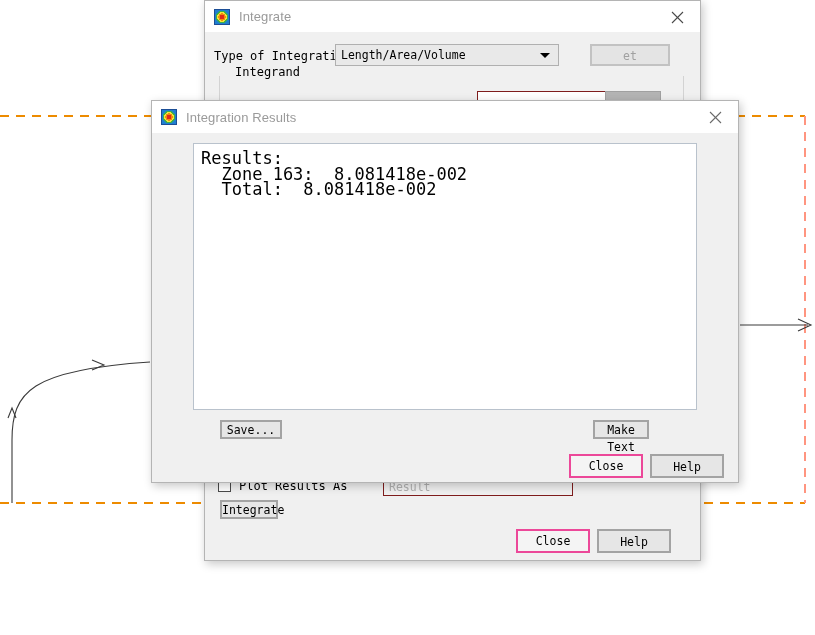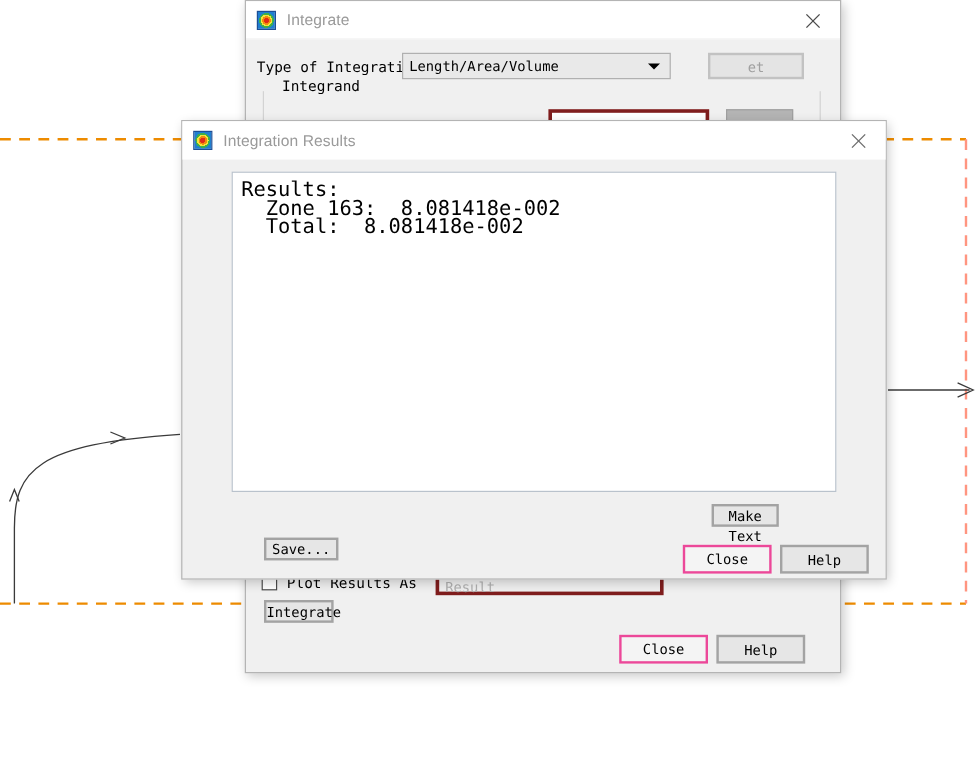--- a/index.html
+++ b/index.html
@@ -74,25 +74,26 @@
     user-select: none;
   }
   .btn.disabled { color: #a0a0a0; background:#e4e4e4; border-color:#c2c2c2;}
   .btn.focused {
     border: 2px solid #ec4899;
     background: #f4f4f4;
     line-height: 19px;
   }
   .field {
     background: #ffffff;
-    border: 3px solid #7f1d1d;
+    border: 1px solid #7f1d1d;
     box-sizing: border-box;
     font-family: "DejaVu Sans Mono", "Liberation Mono", monospace;
     font-size: 11.5px;
     color: #000;
+    margin-left: 20px;
   }
   .field.disabled { background:#f0f0f0; color:#b0b0b0; }
   .label-mono {
     font-family: "DejaVu Sans Mono", "Liberation Mono", monospace;
     font-size: 12px;
     color: #000;
     white-space: nowrap;
   }
 
   
@@ -194,21 +195,21 @@
   }
   #results-textarea .line {
     font-family: "DejaVu Sans Mono", "Liberation Mono", monospace;
     font-size: 17px;
     line-height: 15.5px;
     color: #000;
     white-space: pre;
   }
   #save-button {
     position:absolute; left: 68px; top: 319px;
-    width: 62px; height: 19px; line-height: 17px; margin-top: 28px;
+    width: 62px; height: 19px; line-height: 17px;
   }
   #make-text-button {
     position:absolute; left: 441px; top: 319px;
     width: 56px; height: 19px; line-height: 17px;
   }
   #results-close-button {
     position:absolute; left: 417px; top: 353px;
     width: 74px; height: 24px; line-height: 20px;
   }
   #results-help-button {

